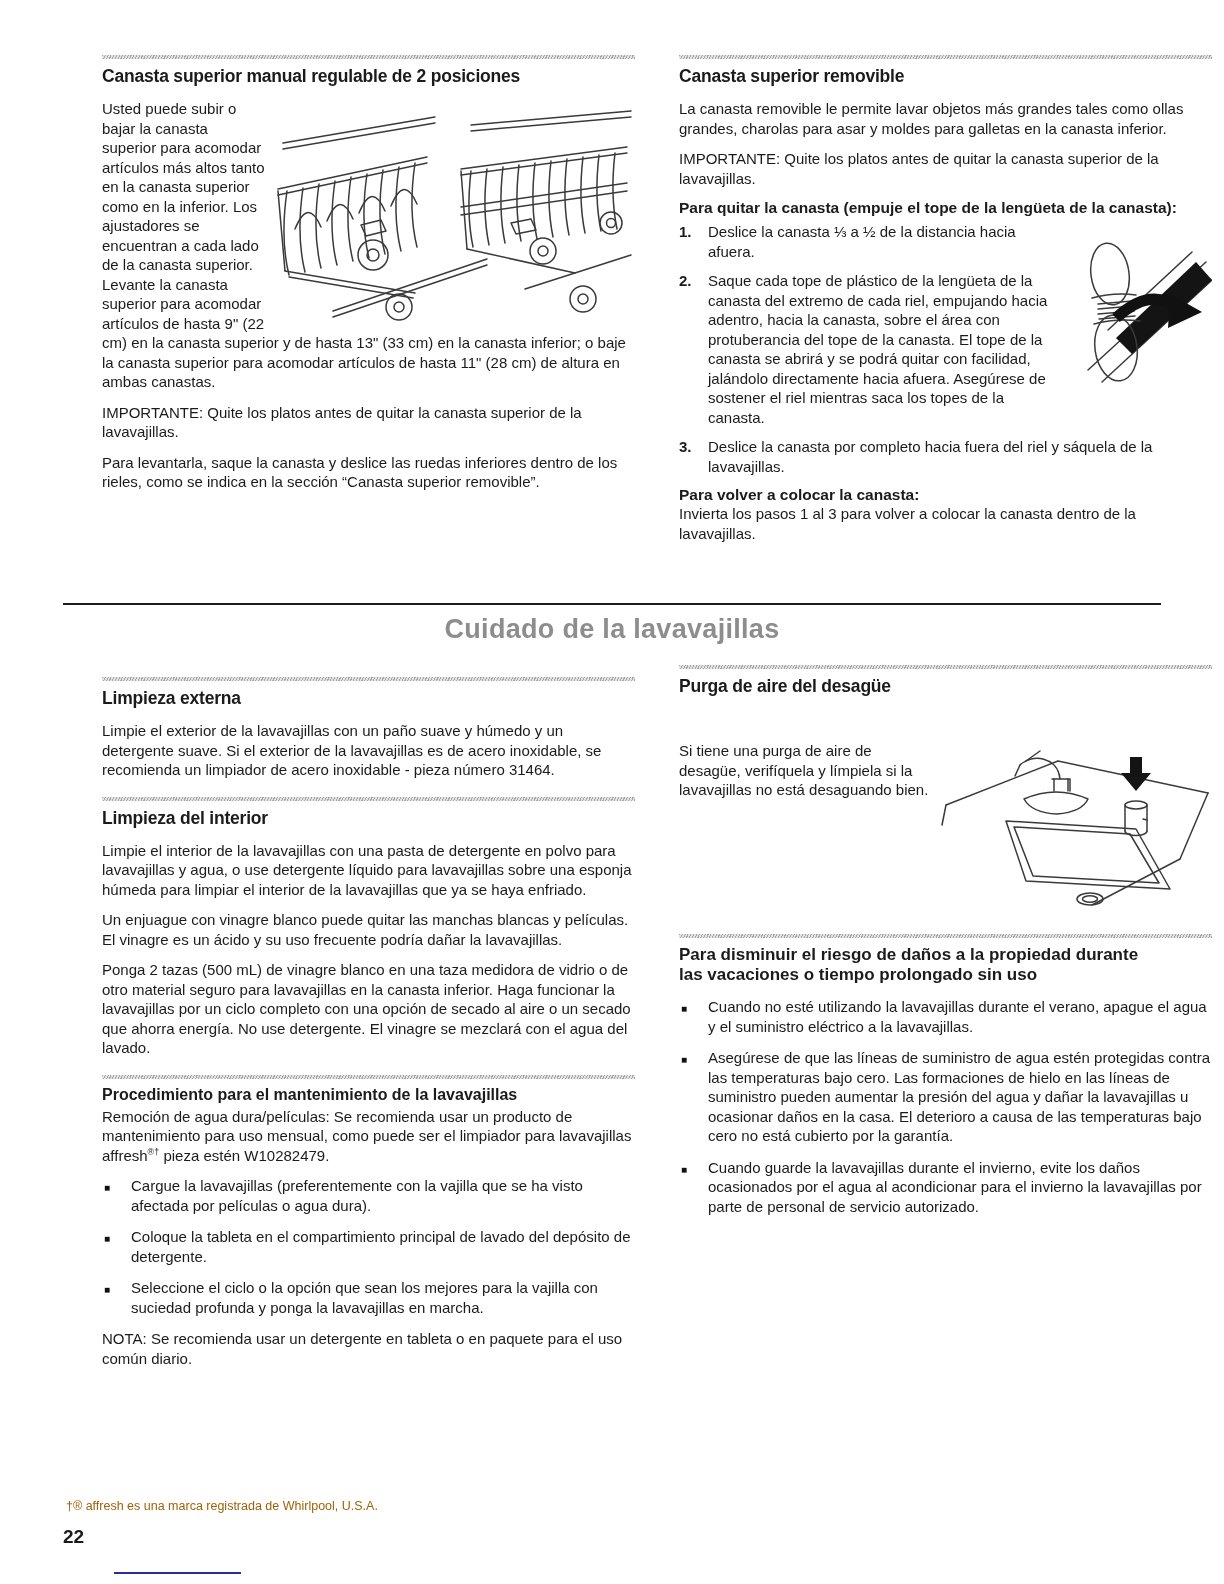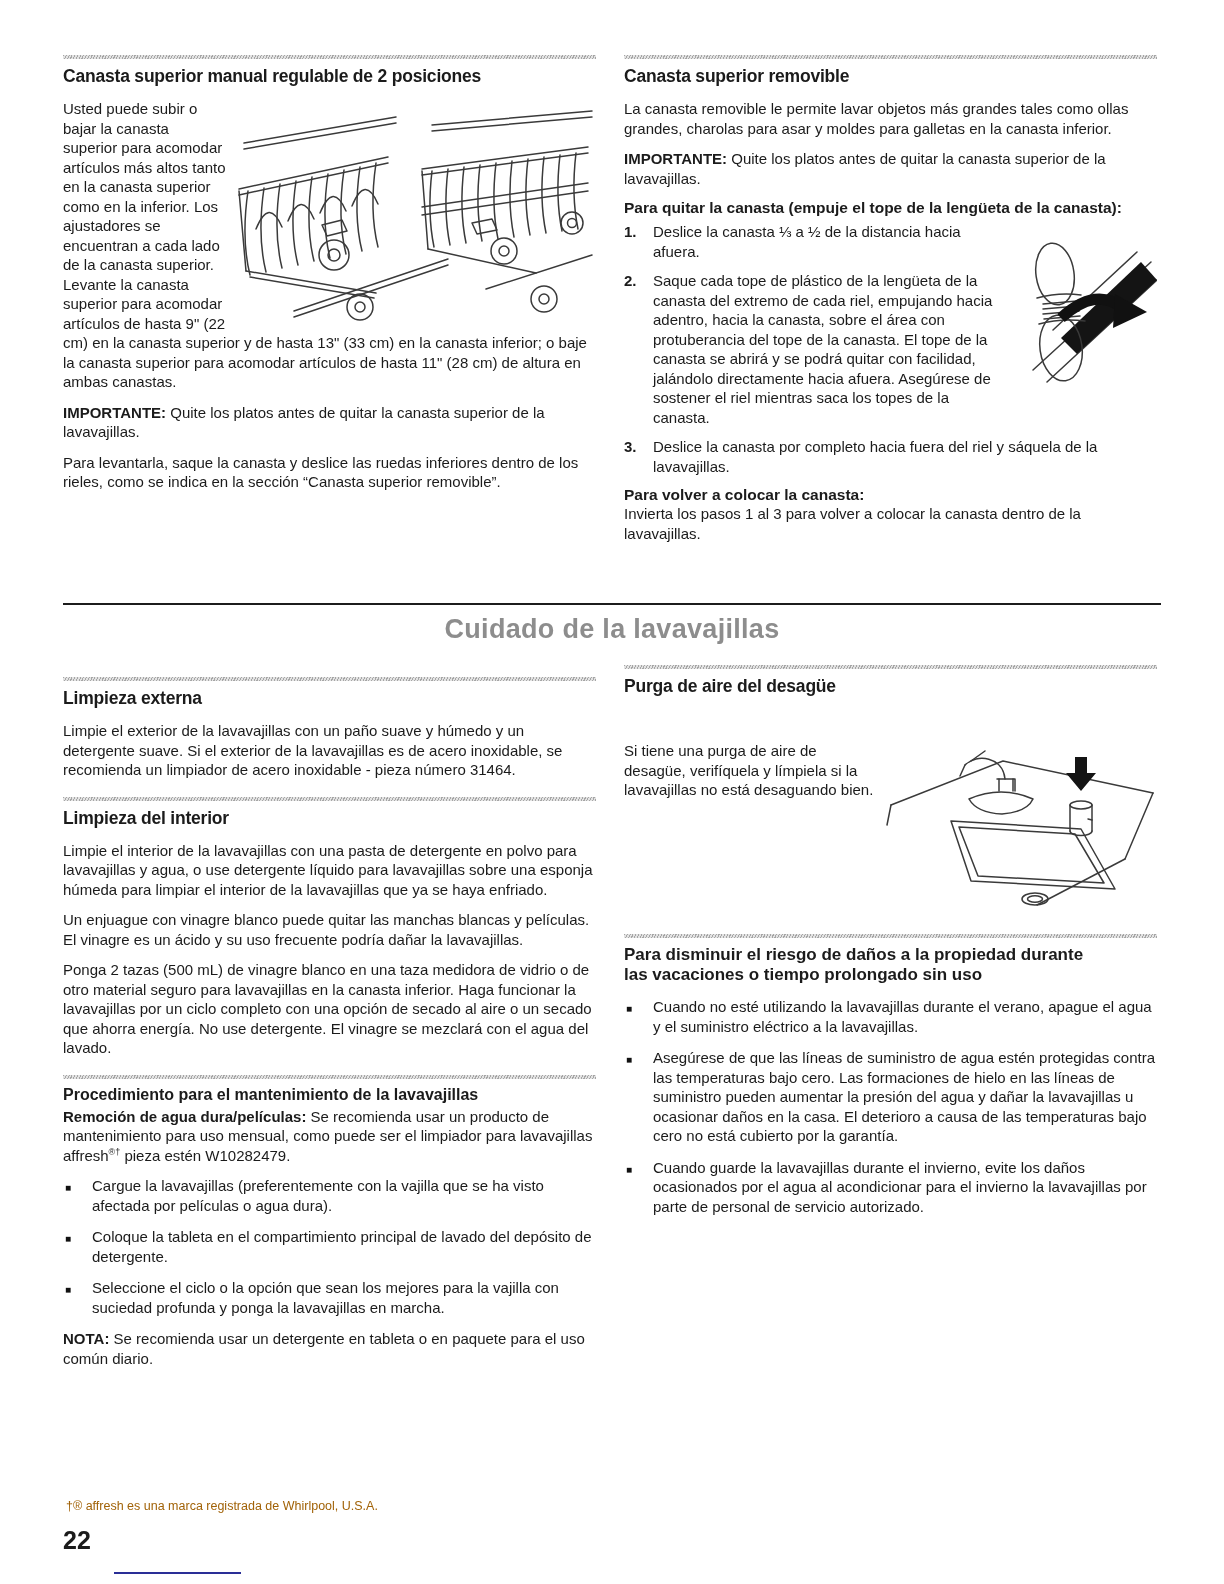--- a/index.html
+++ b/index.html
@@ -6,38 +6,38 @@
   .page{
     position:relative;
     width:1224px;height:1584px;
     background:#ffffff;
     font-family:"Liberation Sans","DejaVu Sans",sans-serif;
     color:#1b1b1b;
     box-sizing:border-box;
     padding:55px 63px 0 63px;
     overflow:hidden;
   }
-  .row{display:flex;gap:28px;align-items:flex-start;}
+  .row{display:flex;gap:44px;align-items:flex-start;margin-left:39px;}
   .top-row{min-height:548px;}
   .col{width:533px;flex:0 0 533px;}
 
   .divider{
     clear:both;
     height:4px;
     background:repeating-linear-gradient(115deg,#a6a6a6 0 1px,#e3e3e3 1px 2.6px);
     margin:0 0 7px 0;
   }
   .divider.spaced{margin-top:17px;}
 
   h2{font-size:17.5px;font-weight:700;margin:3px 0 12px 0;letter-spacing:-0.2px;}
   h2.caps{margin-top:9px;margin-bottom:2px;}
   h3{font-size:15.5px;font-weight:700;margin:0 0 5px 0;}
   h3.vacation{font-size:17px;line-height:20px;max-width:482px;margin:2px 0 12px 0;}
   p{font-size:15px;line-height:19.5px;margin:0 0 11px 0;}
-  b{font-weight:700;}
+  b{font-weight:400;}
   sup{font-size:9px;vertical-align:super;line-height:0;}
 
   .float-right{float:right;}
   .ill-racks{margin:4px 0 6px 10px;}
   .ill-stop{margin:2px 0 4px 8px;}
   .ill-sink{margin:0 0 4px 10px;}
   .clear{clear:both;}
 
   ol.steps,ul.squares{list-style:none;margin:0;padding:0;}
   ol.steps li{position:relative;padding-left:29px;margin-bottom:10px;font-size:15px;line-height:19.5px;}
@@ -47,21 +47,21 @@
 
   .mid-rule{border:none;border-top:2px solid #1c1c1c;margin:0;}
   .banner{
     text-align:center;font-size:27px;font-weight:700;
     color:#8d8d8d;margin:9px 0 15px 0;letter-spacing:0.3px;
   }
   .bottom-row{margin-top:4px;}
   .airgap-text{margin-top:44px;max-width:250px;}
 
   .footnote{position:absolute;left:66px;top:1499px;font-size:12.5px;color:#a16207;}
-  .page-number{position:absolute;left:63px;top:1526px;font-size:25px;font-weight:700;}
+  .page-number{position:absolute;left:63px;top:1526px;font-size:19px;font-weight:700;}
   .blue-mark{position:absolute;left:114px;top:1572px;width:127px;height:2px;}
 
   svg{display:block;}
   .lineart{stroke:#3a3a3a;stroke-width:1.5;fill:none;stroke-linecap:round;stroke-linejoin:round;}
 </style>
 </head>
 <body>
 
 <div class="page">
 

